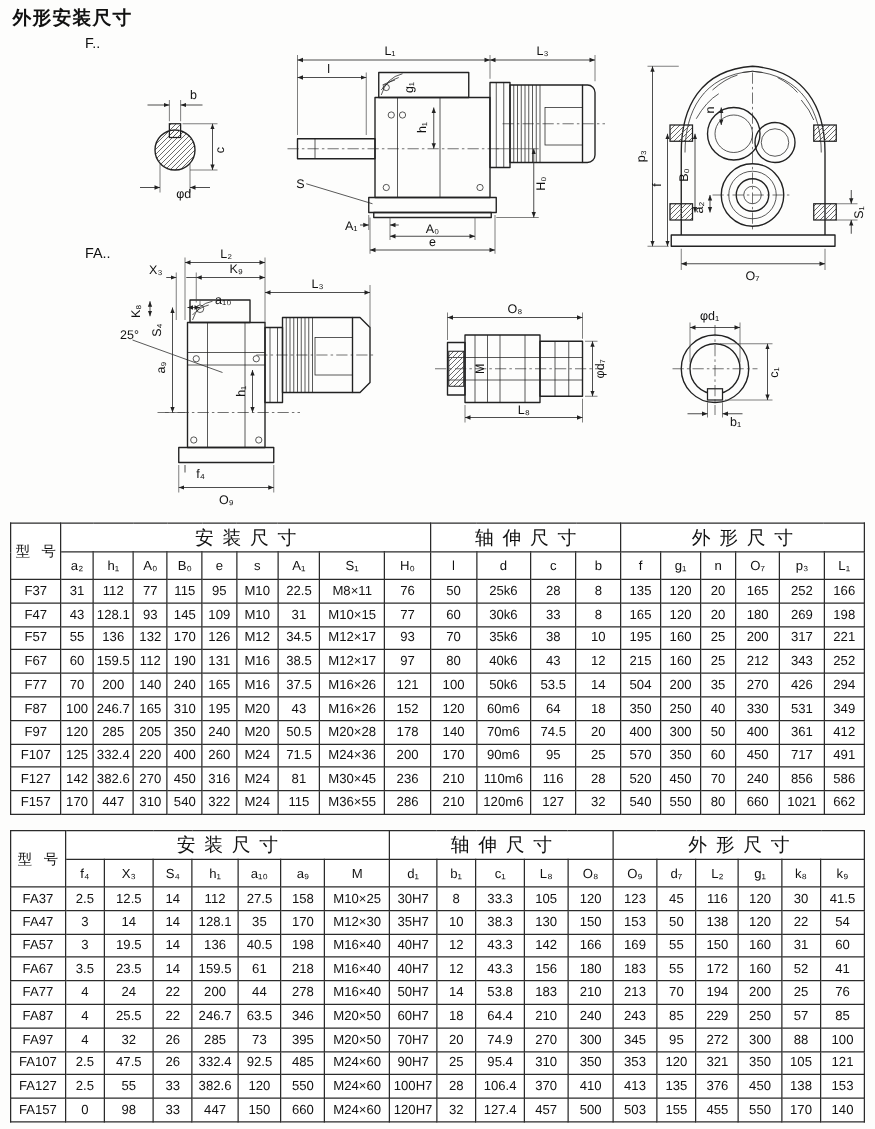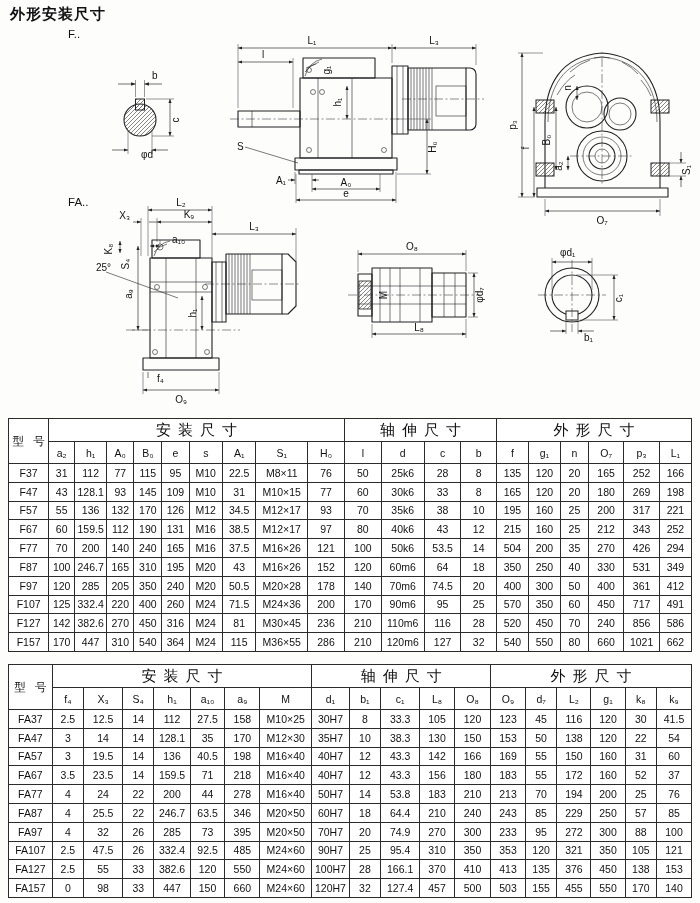--- a/index.html
+++ b/index.html
@@ -540,21 +540,21 @@
         <td>240</td>
         <td>856</td>
         <td>586</td>
       </tr>
       <tr>
         <td>F157</td>
         <td>170</td>
         <td>447</td>
         <td>310</td>
         <td>540</td>
-        <td>364</td>
+        <td>322</td>
         <td>M24</td>
         <td>115</td>
         <td>M36×55</td>
         <td>286</td>
         <td>210</td>
         <td>120m6</td>
         <td>127</td>
         <td>32</td>
         <td>540</td>
         <td>550</td>
@@ -679,34 +679,34 @@
         <td>160</td>
         <td>31</td>
         <td>60</td>
       </tr>
       <tr>
         <td>FA67</td>
         <td>3.5</td>
         <td>23.5</td>
         <td>14</td>
         <td>159.5</td>
-        <td>71</td>
+        <td>61</td>
         <td>218</td>
         <td>M16×40</td>
         <td>40H7</td>
         <td>12</td>
         <td>43.3</td>
         <td>156</td>
         <td>180</td>
         <td>183</td>
         <td>55</td>
         <td>172</td>
         <td>160</td>
         <td>52</td>
-        <td>37</td>
+        <td>41</td>
       </tr>
       <tr>
         <td>FA77</td>
         <td>4</td>
         <td>24</td>
         <td>22</td>
         <td>200</td>
         <td>44</td>
         <td>278</td>
         <td>M16×40</td>
@@ -750,21 +750,21 @@
         <td>26</td>
         <td>285</td>
         <td>73</td>
         <td>395</td>
         <td>M20×50</td>
         <td>70H7</td>
         <td>20</td>
         <td>74.9</td>
         <td>270</td>
         <td>300</td>
-        <td>233</td>
+        <td>345</td>
         <td>95</td>
         <td>272</td>
         <td>300</td>
         <td>88</td>
         <td>100</td>
       </tr>
       <tr>
         <td>FA107</td>
         <td>2.5</td>
         <td>47.5</td>
@@ -789,21 +789,21 @@
         <td>FA127</td>
         <td>2.5</td>
         <td>55</td>
         <td>33</td>
         <td>382.6</td>
         <td>120</td>
         <td>550</td>
         <td>M24×60</td>
         <td>100H7</td>
         <td>28</td>
-        <td>166.1</td>
+        <td>106.4</td>
         <td>370</td>
         <td>410</td>
         <td>413</td>
         <td>135</td>
         <td>376</td>
         <td>450</td>
         <td>138</td>
         <td>153</td>
       </tr>
       <tr>

